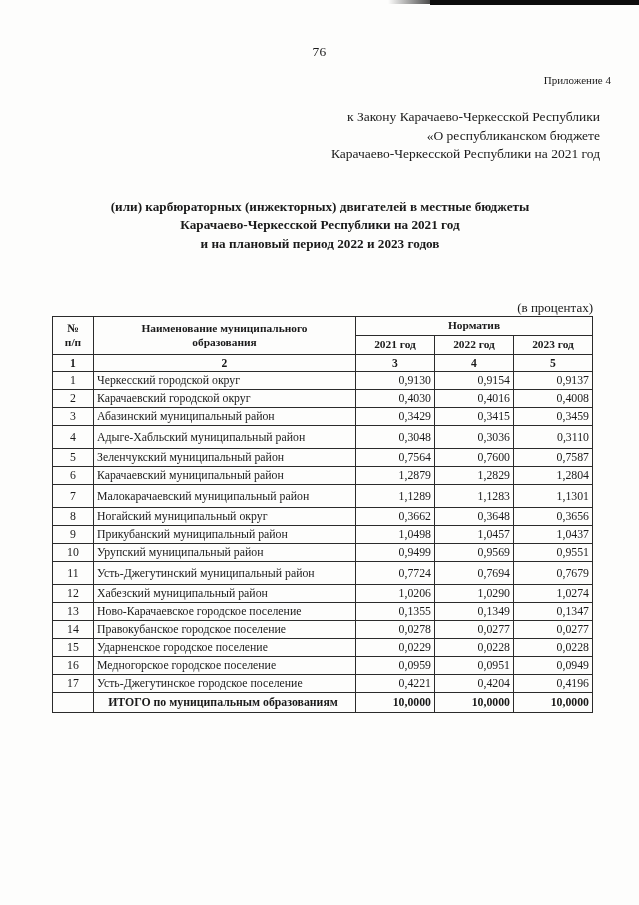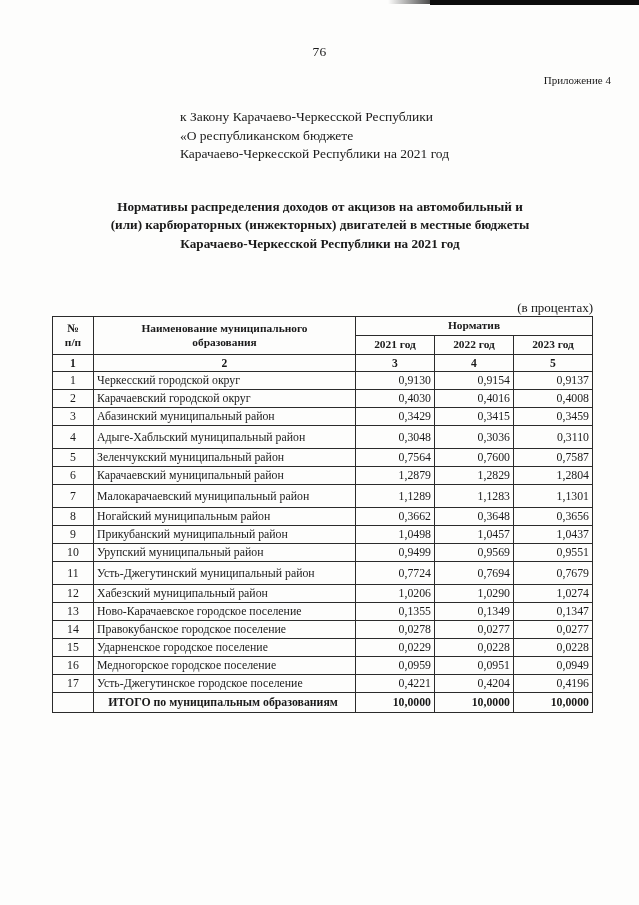--- a/index.html
+++ b/index.html
@@ -56,20 +56,21 @@
     top: 74px;
     right: 28px;
     font-size: 11px;
   }
 
   .ref-block {
     position: absolute;
     top: 108px;
     right: 39px;
     width: 420px;
+    text-align: right;
     font-size: 13.5px;
     line-height: 18.5px;
   }
   .ref-block div { white-space: nowrap; }
 
   .doc-title {
     position: absolute;
     top: 198px;
     left: 55px;
     width: 530px;
@@ -166,23 +167,23 @@
 
   <div class="appendix-label">Приложение 4</div>
 
   <div class="ref-block">
     <div>к Закону Карачаево-Черкесской Республики</div>
     <div>«О республиканском бюджете</div>
     <div>Карачаево-Черкесской Республики на 2021 год</div>
   </div>
 
   <div class="doc-title">
-    <div>Нормативы распределения доходов от акцизов на автомобильный и</div>
     <div>(или) карбюраторных (инжекторных) двигателей в местные бюджеты</div>
     <div>Карачаево-Черкесской Республики на 2021 год</div>
+    <div>и на плановый период 2022 и 2023 годов</div>
   </div>
 
   <div class="units-note">(в процентах)</div>
 
   <table class="norm">
     <colgroup>
       <col class="c-num">
       <col class="c-name">
       <col class="c-y1">
       <col class="c-y2">
@@ -258,21 +259,21 @@
       </tr>
       <tr class="tall">
         <td class="num">7</td>
         <td class="name">Малокарачаевский муниципальный район</td>
         <td class="val">1,1289</td>
         <td class="val">1,1283</td>
         <td class="val">1,1301</td>
       </tr>
       <tr>
         <td class="num">8</td>
-        <td class="name">Ногайский муниципальным район</td>
+        <td class="name">Ногайский муниципальный округ</td>
         <td class="val">0,3662</td>
         <td class="val">0,3648</td>
         <td class="val">0,3656</td>
       </tr>
       <tr>
         <td class="num">9</td>
         <td class="name">Прикубанский муниципальный район</td>
         <td class="val">1,0498</td>
         <td class="val">1,0457</td>
         <td class="val">1,0437</td>

